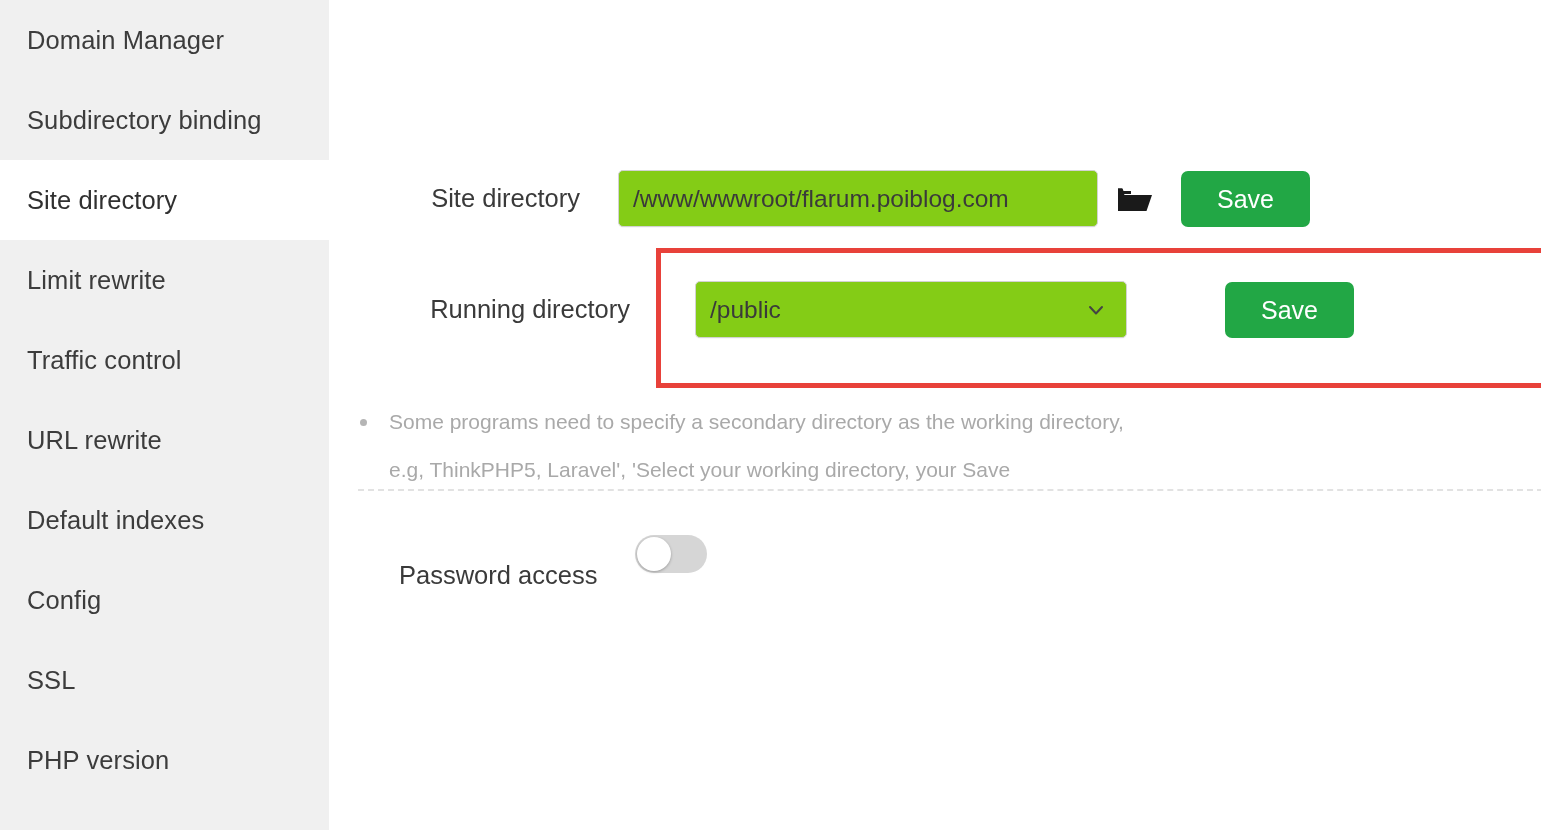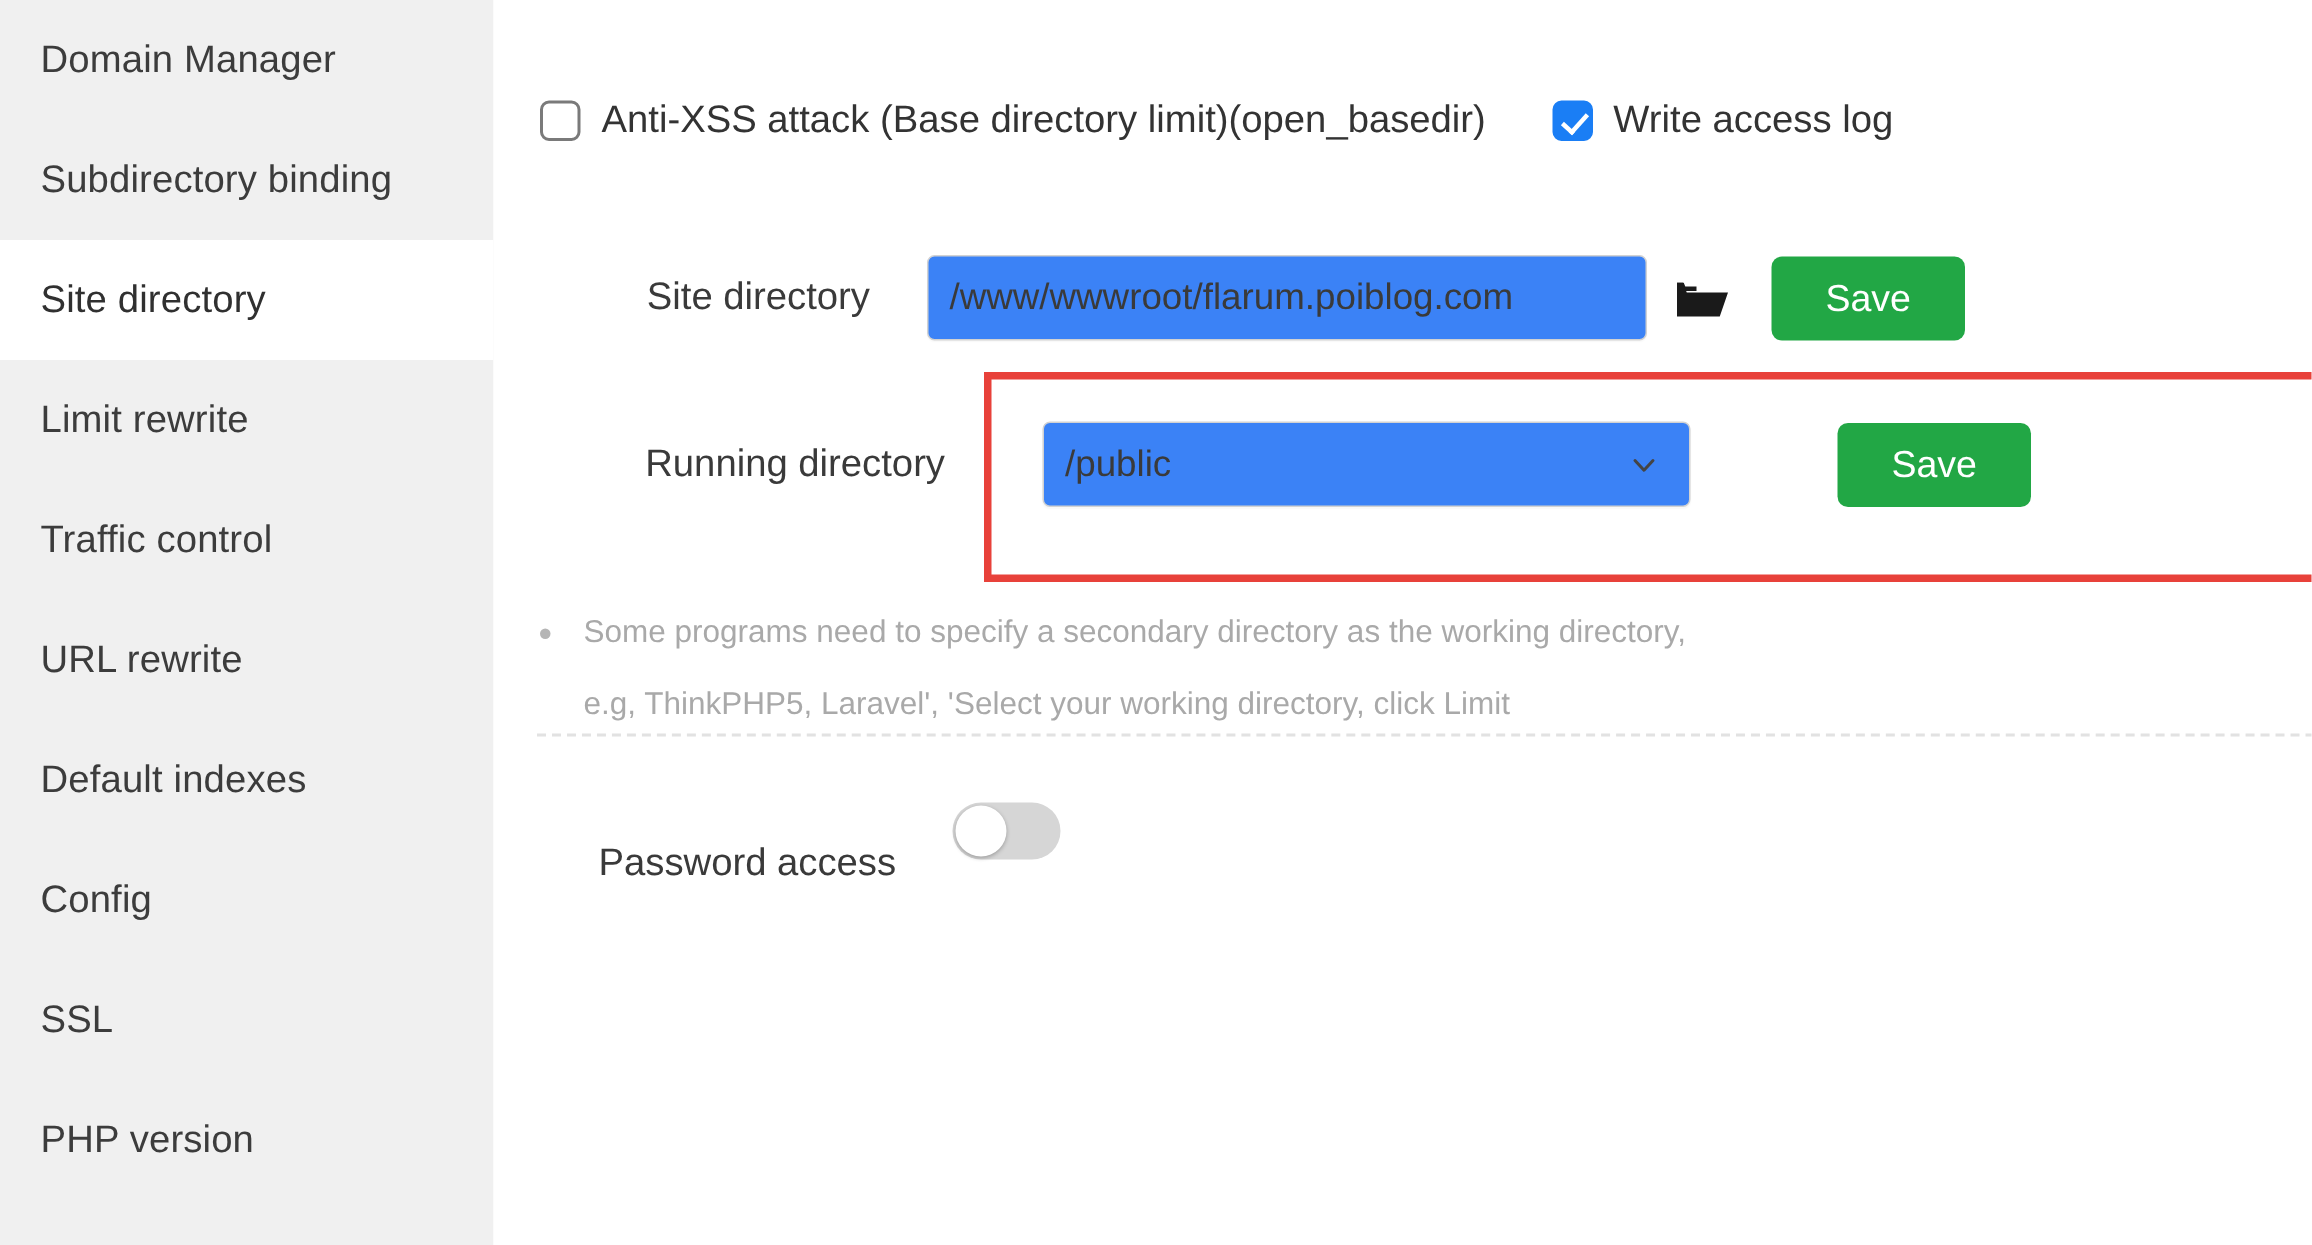--- a/index.html
+++ b/index.html
@@ -112,21 +112,21 @@
   .row-label {
     font-size: 25.5px;
     color: #3a3a3a;
     text-align: right;
     white-space: nowrap;
   }
   .text-input {
     height: 57px;
     border: 1px solid #d2d2d2;
     border-radius: 5px;
-    background: #3b82f6;
+    background: #84cc16;
     font-size: 24.5px;
     color: #3a3a3a;
     padding: 0 14px;
     display: flex;
     align-items: center;
     font-family: "Liberation Sans", sans-serif;
     box-shadow: 0 1px 1px rgba(0,0,0,0.03);
   }
   .select-input {
     justify-content: space-between;
@@ -280,31 +280,20 @@
     <div class="side-item">
         <span>PHP version</span>
       </div>
     <div class="side-item">
         <span>Composer</span>
       </div>
   </nav>
 
   <section id="main">
 
-    <div id="checkbox-row">
-      <div class="cbox-group">
-        <span class="cbox"></span>
-        <span class="cbox-label">Anti-XSS attack (Base directory limit)(open_basedir)</span>
-      </div>
-      <span id="cbox-gap"></span>
-      <div class="cbox-group">
-        <span class="cbox checked"></span>
-        <span class="cbox-label">Write access log</span>
-      </div>
-    </div>
 
     <div class="form-row" id="site-dir-row" style="left:31px; top:170px; width:1130px;">
       <span class="row-label" style="width:220px;">Site directory</span>
       <span class="text-input" style="width:480px; margin-left:38px;" title="/www/wwwroot">/www/wwwroot/flarum.poiblog.com</span>
       <span class="folder-btn">
         <svg width="36" height="30" viewBox="0 0 36 30" aria-hidden="true">
           <path d="M1 4.5 L1 27 L29.5 27 L35 11 L7.5 11 L5 4.5 Z" fill="#1a1a1a"></path>
           <path d="M1 4.5 L1 10 L14 10 L14 7 L6.5 7 L5.5 4.5 Z" fill="#1a1a1a"></path>
         </svg>
       </span>
@@ -325,21 +314,21 @@
       </span>
       <span class="save-btn" style="margin-left:58px;">Save</span>
     </div>
 
     <div id="hint">
       <div class="hint-line">
         <span class="hint-bullet"></span>
         <span>Some programs need to specify a secondary directory as the working directory,</span>
       </div>
       <div class="hint-line">
-        <span class="hint-text-2">e.g, ThinkPHP5, Laravel', 'Select your working directory, click Limit</span>
+        <span class="hint-text-2">e.g, ThinkPHP5, Laravel', 'Select your working directory, your Save</span>
       </div>
     </div>
 
     <div id="divider"></div>
 
     <div id="password-row">
       <span id="password-label">Password access</span>
       <span class="toggle">
         <span class="knob"></span>
       </span>

